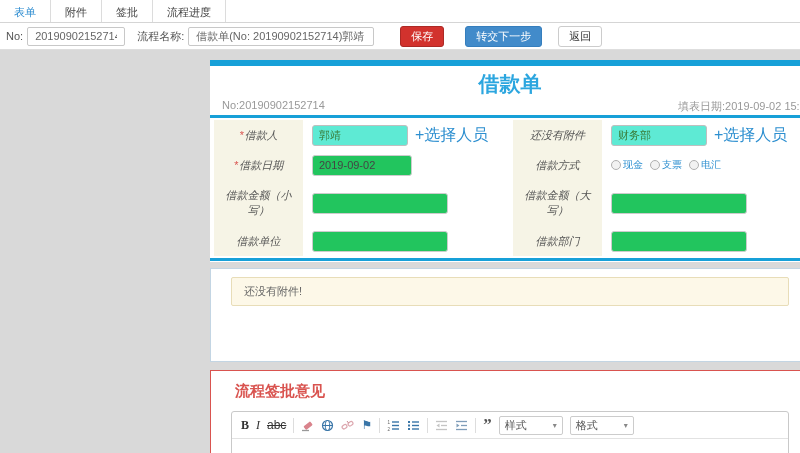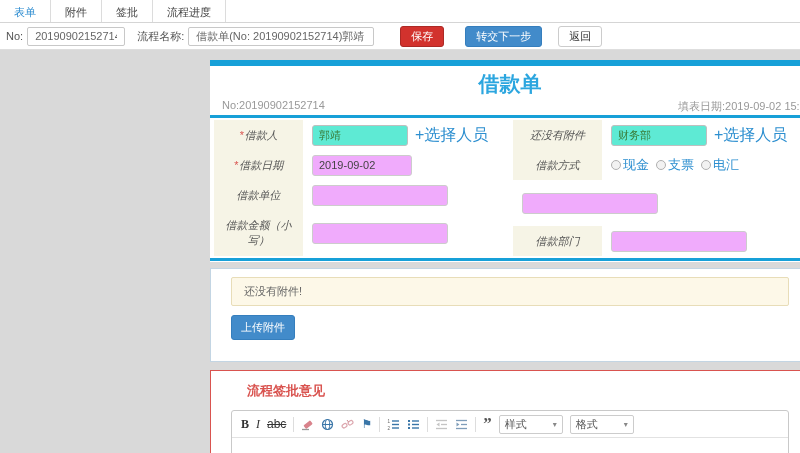--- a/index.html
+++ b/index.html
@@ -42,40 +42,40 @@
   .fcol { width:296px; display:flex; flex-direction:column; }
   .fcol + .fcol { margin-left:6px; }
   .frow { display:flex; align-items:center; }
   .r-sm { height:30px; } .r-lg { height:46px; }
   .lbl { width:89px; align-self:stretch; background:#f6f4e6; display:flex;
     align-items:center; justify-content:center; text-align:center;
     font-size:11px; color:#555; padding:0 4px; line-height:15px;font-style:italic; }
   .req { color:#d9534f; margin-right:1px; }
   .ctt { flex:1; display:flex; align-items:center; padding-left:9px; }
   .inp { height:21px; border:1px solid #ccc; border-radius:3px; font-size:11px;
-    padding:0 6px; color:#444; font-family:inherit; background:#f0abfc; }
+    padding:0 6px; color:#444; font-family:inherit; background:#22c55e; }
   .ro { background:#5eead4; border-color:#bfbfbf; color:#3a7d3a; width:96px; }
   .w-date { width:100px; } .w-wide { width:136px; }
   .lnk { font-size:16px; color:#2d8fd0; margin-left:7px; text-decoration:none; white-space:nowrap; }
   .radio { width:10px; height:10px; border:1px solid #b0b0b0; border-radius:50%;
     background:#f2f2f2; display:inline-block; margin-right:2px; flex:none; }
-  .rlbl { color:#2d8fd0; font-size:13px; margin-right:7px; }
+  .rlbl { color:#2d8fd0; font-size:10px; margin-right:7px; }
 
   
   #panel-attach { top:218px; height:94px; border:1px solid #c3d5e3; padding:8px 20px; }
   .h-blue { font-size:12px; font-weight:bold; color:#3071a9; margin:2px 0 9px; }
   .alert { border:1px solid #e8ddb8; background:#fdf8e8; border-radius:2px;
     font-size:11px; color:#666; padding:6px 12px; }
   .btn-upload { display:inline-block; margin-top:9px; background:#428bca;
     border:1px solid #357ebd; color:#fff; font-size:11px; padding:4px 9px;
     border-radius:3px; cursor:pointer; font-family:inherit; }
 
   
   #panel-sign { top:320px; height:160px; border:1px solid #d9534f; padding:9px 20px; }
-  .h-red { font-size:13px; font-weight:bold; color:#d9534f; margin:2px 16px 10px; }
+  .h-red { font-size:15px; font-weight:bold; color:#d9534f; margin:2px 4px 10px; }
   .editor { border:1px solid #c9c9c9; border-radius:3px; background:#fff; }
   .ed-toolbar { height:27px; display:flex; align-items:center; padding:0 9px;
     gap:7px; border-bottom:1px solid #e2e2e2; }
   .tbtn { cursor:pointer; display:flex; align-items:center; color:#333; }
   .tb-b { font-weight:bold; font-size:12px; font-family:"Liberation Serif",serif; }
   .tb-i { font-style:italic; font-size:12px; font-family:"Liberation Serif",serif; }
   .tb-s { font-size:12px; text-decoration:line-through; }
   .tb-q { font-size:17px; font-weight:bold; color:#555; line-height:10px; height:12px;
     font-family:"Liberation Serif",serif; }
   .tb-flag { color:#3a76a8; font-size:12px; line-height:12px; }
@@ -130,28 +130,28 @@
           </div>
         </div>
         <div class="frow r-sm">
           <div class="lbl">
             <span><span class="req">*</span><span>借款日期</span></span>
           </div>
           <div class="ctt">
             <input class="inp w-date" value="2019-09-02" style="">
           </div>
         </div>
-        <div class="frow r-sm">
-          <div class="lbl">借款单位</div>
-          <div class="ctt">
-            <input class="inp w-wide" value="" style="">
-          </div>
-        </div>
         <div class="frow r-lg">
           <div class="lbl">借款金额（小写）</div>
+          <div class="ctt">
+            <input class="inp w-wide" value="" style="">
+          </div>
+        </div>
+        <div class="frow r-sm">
+          <div class="lbl">借款单位</div>
           <div class="ctt">
             <input class="inp w-wide" value="" style="">
           </div>
         </div>
       </div>
 
       <div class="fcol">
         <div class="frow r-sm">
           <div class="lbl">还没有附件</div>
           <div class="ctt">
@@ -164,38 +164,38 @@
           <div class="ctt">
             <span class="radio"></span>
             <span class="rlbl">现金</span>
             <span class="radio"></span>
             <span class="rlbl">支票</span>
             <span class="radio"></span>
             <span class="rlbl">电汇</span>
           </div>
         </div>
         <div class="frow r-lg">
+          <div class="lbl">借款金额（大写）</div>
           <div class="ctt">
             <input class="inp w-wide" value="" style="">
           </div>
         </div>
         <div class="frow r-sm">
           <div class="lbl">借款部门</div>
           <div class="ctt">
             <input class="inp w-wide" value="" style="">
           </div>
         </div>
       </div>
     </div>
     <div class="hr-blue"></div>
   </div>
 
   <div class="panel" id="panel-attach">
     <div class="alert">还没有附件!</div>
-    <button class="btn-upload">上传附件</button>
   </div>
 
   <div class="panel" id="panel-sign">
     <div class="h-red">流程签批意见</div>
     <div class="editor">
       <div class="ed-toolbar">
         <span class="tbtn tb-b">B</span>
         <span class="tbtn tb-i">I</span>
         <span class="tbtn tb-s">abc</span>
         <span class="sep"></span>

